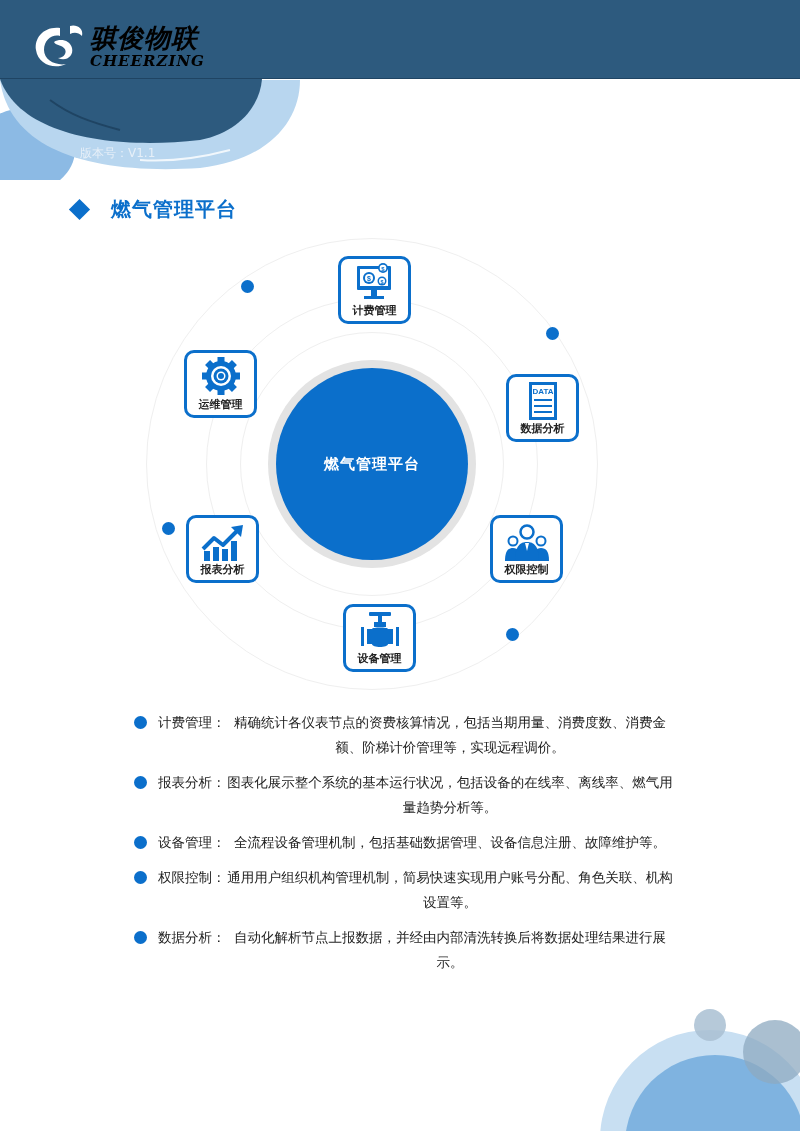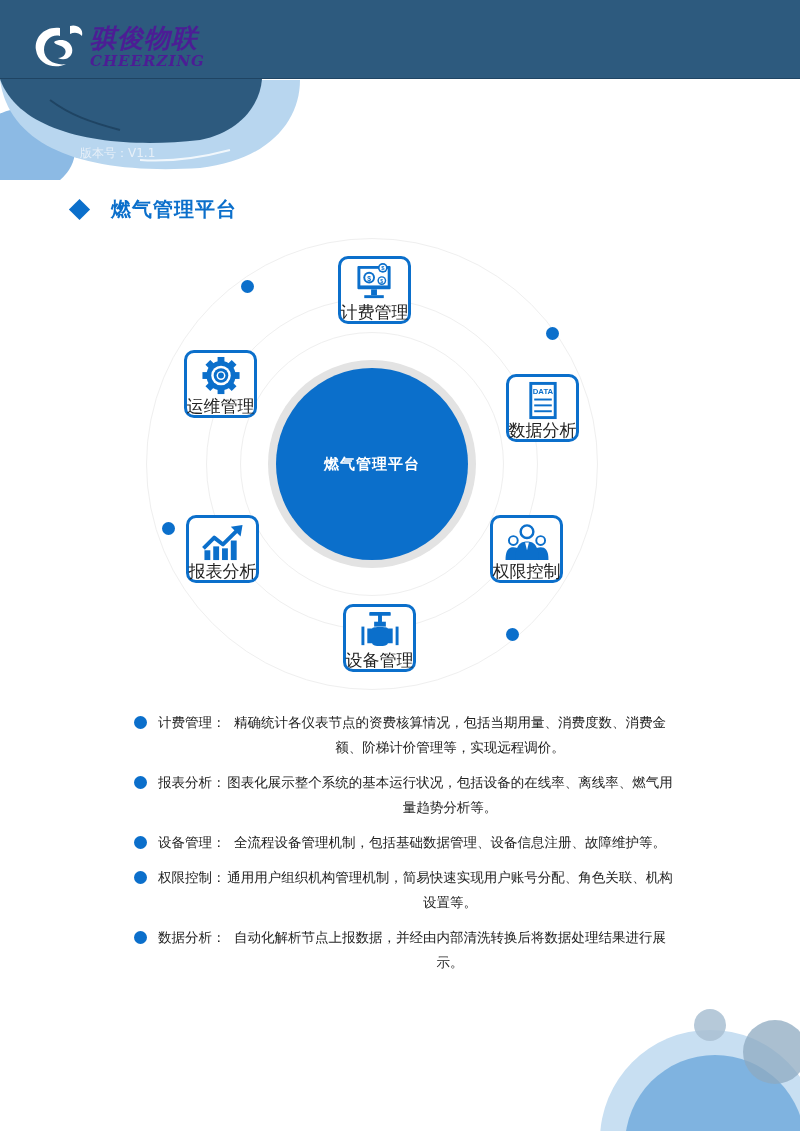--- a/index.html
+++ b/index.html
@@ -4,41 +4,41 @@
 <style>
   * { box-sizing: border-box; margin: 0; padding: 0; }
   html, body { width: 800px; height: 1131px; overflow: hidden; background: #ffffff; }
   body { position: relative; font-family: "DejaVu Sans", "Liberation Sans", sans-serif; color: #222; }
 
   
   .header-deco { position: absolute; left: 0; top: 0; width: 800px; height: 180px; }
   .header-band { position: absolute; left: 0; top: 0; width: 800px; height: 79px; background: #2d5a7e; border-bottom: 1px solid #1f4463; }
   .logo { position: absolute; left: 30px; top: 22px; display: flex; align-items: center; }
   .logo-mark { width: 56px; height: 50px; }
-  .logo-text { margin-left: 4px; color: #4c1d95; line-height: 1; }
+  .logo-text { margin-left: 4px; color: #000000; line-height: 1; }
   .logo-cn { font-size: 26px; font-weight: bold; letter-spacing: 1px; font-style: italic; }
   .logo-en { font-family: "DejaVu Serif", "Liberation Serif", serif; font-style: italic; font-weight: bold; font-size: 15px; letter-spacing: 1px; margin-top: 3px; }
   .version { position: absolute; left: 80px; top: 145px; font-size: 12px; color: #e6eff8; }
 
   
   .section-heading { position: absolute; left: 72px; top: 196px; display: flex; align-items: center; }
   .diamond { width: 15px; height: 15px; background: #0b6fcb; transform: rotate(45deg); margin-right: 24px; }
   .section-title { font-size: 20px; font-weight: bold; color: #0b6fcb; letter-spacing: 1px; }
 
   
   .diagram { position: absolute; left: 0; top: 0; width: 800px; height: 700px; }
   .ring { position: absolute; border-radius: 50%; border: 1px solid #efefef; }
   .center-ring { position: absolute; left: 268px; top: 360px; width: 208px; height: 208px; border-radius: 50%; background: #e3e3e3; }
   .center-circle { position: absolute; left: 276px; top: 368px; width: 192px; height: 192px; border-radius: 50%; background: #0b6fcb; display: flex; align-items: center; justify-content: center; }
   .center-label { color: #fff; font-size: 15px; font-weight: bold; letter-spacing: 1px; }
   .dot { position: absolute; width: 13px; height: 13px; border-radius: 50%; background: #0b6fcb; }
 
   .node { position: absolute; width: 73px; height: 68px; background: #fff; border: 3px solid #0b6fcb; border-radius: 10px; display: flex; flex-direction: column; align-items: center; justify-content: flex-start; padding-top: 3px; }
   .node svg { width: 46px; height: 42px; }
-  .node-label { font-size: 17px; color: #222; line-height: 1; margin-top: 1px; white-space: nowrap; }
+  .node-label { font-size: 11px; color: #222; line-height: 1; margin-top: 1px; white-space: nowrap; font-weight: bold; }
 
   
   .desc-list { position: absolute; left: 134px; top: 710px; width: 540px; }
   .desc-item { position: relative; display: flex; margin-bottom: 10px; font-size: 13.5px; line-height: 25px; color: #222; text-align: center; }
   .bullet { position: absolute; left: 0; top: 6px; width: 13px; height: 13px; border-radius: 50%; background: #0b6fcb; }
   .desc-key { width: 90px; flex-shrink: 0; padding-left: 24px; white-space: nowrap; }
   .desc-text { flex: 1; padding-left: 2px; }
 
   .footer-deco { position: absolute; left: 590px; top: 980px; width: 210px; height: 151px; }
 </style>

